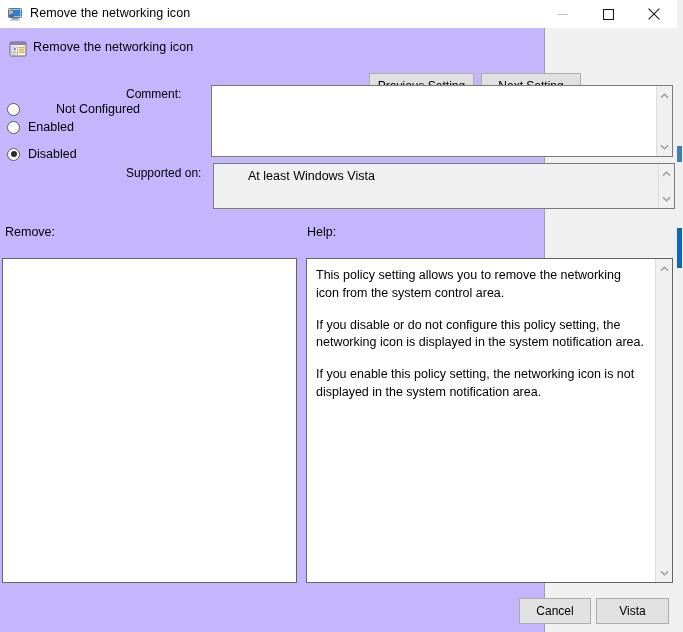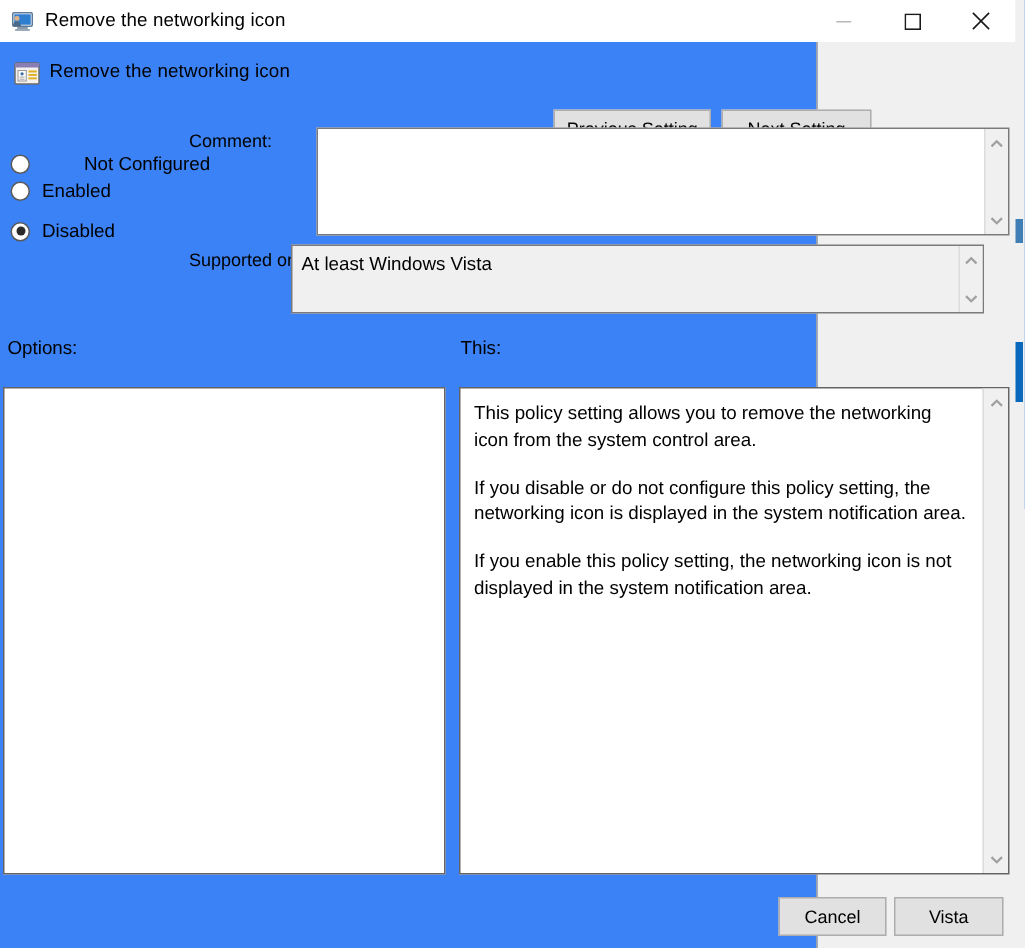--- a/index.html
+++ b/index.html
@@ -15,21 +15,21 @@
     font-size: 12px;
     color: #000;
     overflow: hidden;
     position: relative;
   }
   .window {
     position: absolute;
     left: 0; top: 0;
     width: 545px;
     height: 632px;
-    background: #3b82f6;
+    background: #c4b5fd;
     border-right: 1px solid #a0a0a0;
     box-sizing: border-box;
   }
 
   
   .titlebar {
     position: absolute;
     left: 0; top: 0;
     width: 677px;
     height: 28px;
@@ -161,23 +161,24 @@
     box-sizing: border-box;
     border: 1px solid #7a7a7a;
     display: flex;
   }
   .box-comment {
     left: 211px; top: 85px;
     width: 462px; height: 72px;
     background: #ffffff;
   }
   .box-supported {
-    left: 194px; top: 163px;
+    left: 213px; top: 163px;
     width: 462px; height: 46px;
     background: #f0f0f0;
+    padding-left: 28px;
   }
   .box-inner {
     flex: 1 1 auto;
     overflow: hidden;
     padding: 4px 5px;
     font-size: 12.5px;
     color: #000;
     line-height: 1.35;
     background: transparent;
     border: none;
@@ -406,22 +407,22 @@
           </svg>
       </span>
       <span class="sbtn">
         <svg class="chev" width="9" height="6" viewBox="0 0 9 6">
             <polyline points="1,1.4 4.5,4.8 8,1.4" fill="none" stroke="#a0a0a0" stroke-width="1.5"></polyline>
           </svg>
       </span>
     </div>
   </div>
 
-  <span class="lbl-options">Options:</span>
-  <span class="lbl-help">This:</span>
+  <span class="lbl-options">Remove:</span>
+  <span class="lbl-help">Help:</span>
 
   <div class="panel-options"></div>
 
   <div class="panel-help">
     <div class="help-text">
       <p>This policy setting allows you to remove the networking icon from the system control area.</p>
       <p>If you disable or do not configure this policy setting, the networking icon is displayed in the system notification area.</p>
       <p>If you enable this policy setting, the networking icon is not displayed in the system notification area.</p>
     </div>
     <div class="sbar-tall">

